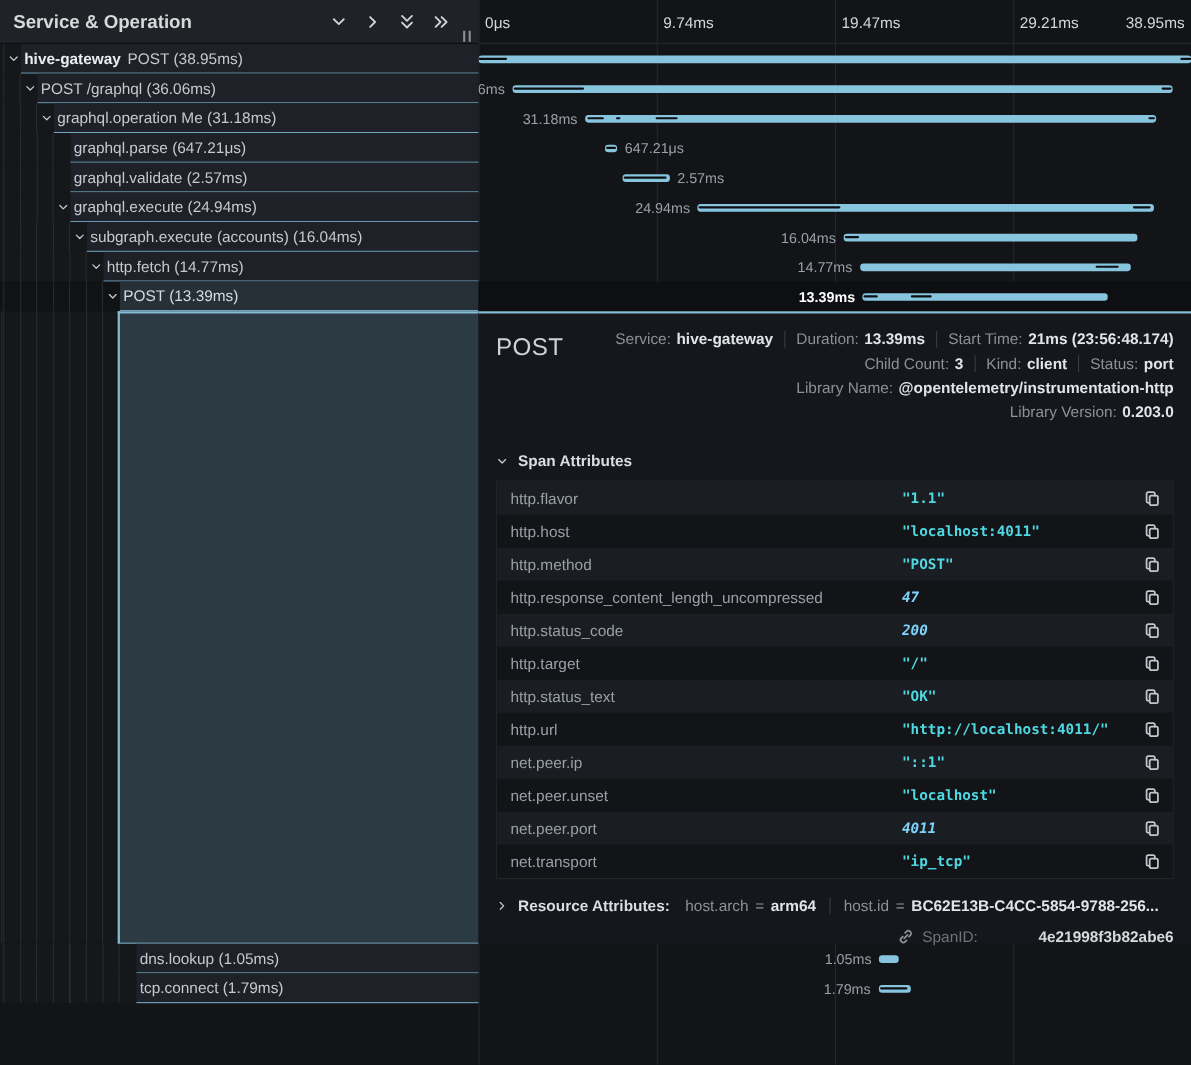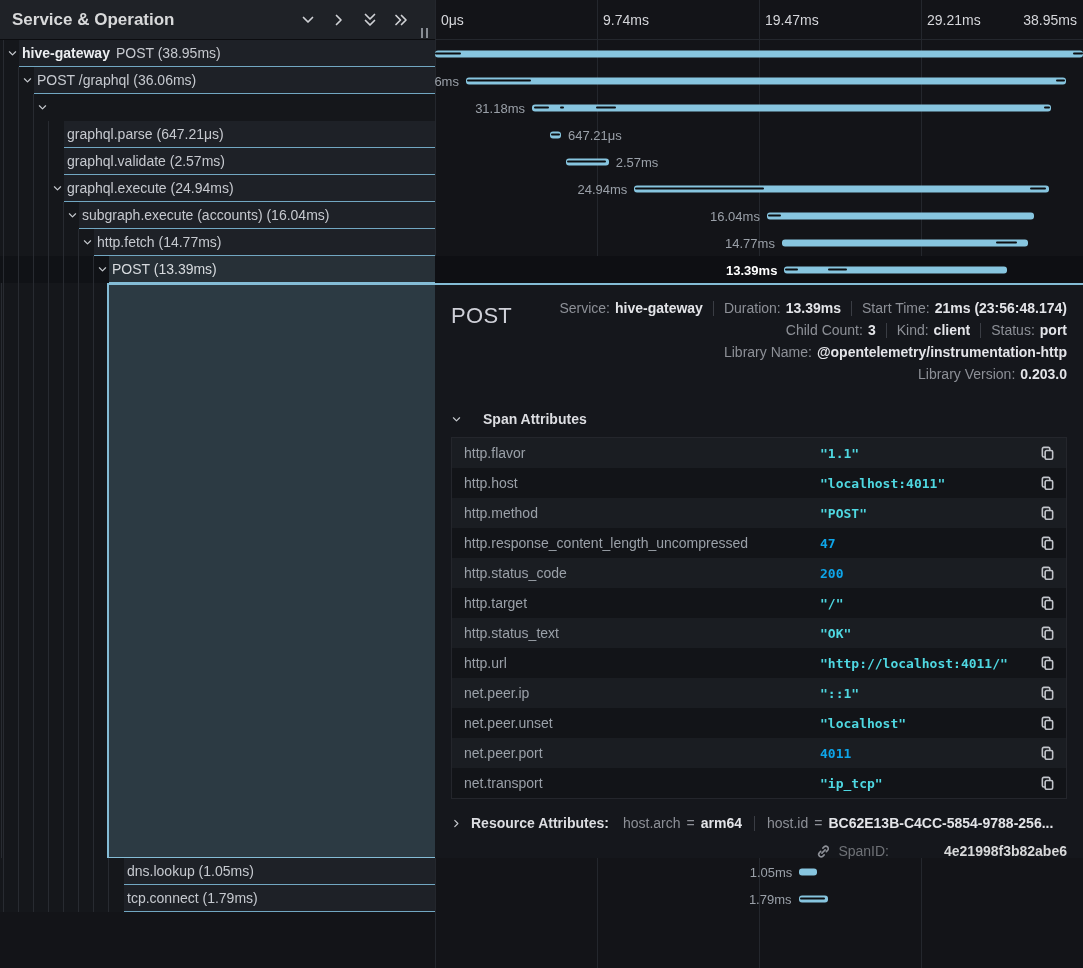--- a/index.html
+++ b/index.html
@@ -45,30 +45,30 @@
   .dgutter { width:107px; background:#15171b; background-image:repeating-linear-gradient(90deg,#282b31 0 1px,transparent 1px 15px); background-position:3px 0; }
   .dbackdrop { width:328px; background:#2c3a43; border-left:2px solid #84bcd6; border-top:2px solid #84bcd6; border-bottom:1px solid #84bcd6; }
   .dpanel { flex:1; background:#15171c; border-top:2px solid #84bcd6; padding:12px 16px 0 16px; }
   .dhead { display:flex; justify-content:space-between; }
   .dtitle { font-size:22px; color:#cfd0d8; padding-top:6px; letter-spacing:.3px; }
   .dmeta { display:flex; flex-direction:column; align-items:flex-end;text-align:right; }
   .mrow { display:flex; align-items:center; height:22px; font-size:14px; color:#8d9097; }
   .mkey { margin-right:5px; }
   .mval { color:#e3e4e8; font-weight:700; }
   .mdiv { width:1px; height:15px; background:#3a3d44; margin:0 10px; }
-  .attr-head { margin-top:24px; height:20px; display:flex; align-items:center; gap:21px; font-size:14px; font-weight:700; color:#dcdde1; cursor:pointer; }
+  .attr-head { margin-top:24px; height:20px; display:flex; align-items:center; gap:9px; font-size:14px; font-weight:700; color:#dcdde1; cursor:pointer; }
   .attr-head .chev-s { color:#c6c9ce; display:flex; }
   .attr-table { margin-top:8px; border:1px solid #24262c; }
   .arow { display:flex; align-items:center; height:30px; font-size:14px; }
   .arow:nth-child(odd) { background:#1a1d22; }
   .arow:nth-child(even) { background:#121418; }
   .akey { width:368px; padding-left:12px; color:#9aa0a8; white-space:nowrap; overflow:hidden; flex:0 0 auto; }
   .aval { flex:1; min-width:0; font-family:"DejaVu Sans Mono", monospace; font-size:13px; font-weight:700; white-space:nowrap; overflow:hidden; }
   .aval.string { color:#4fd8e2; }
-  .aval.number { color:#0ea5e9; }
+  .aval.number { color:#7dd3fc;font-style:italic; }
   .acopy { width:38px; display:flex; justify-content:center; color:#c2c5cb; cursor:pointer; flex:0 0 auto; }
   .resource { margin-top:13px; height:22px; display:flex; align-items:center; font-size:14px; color:#8d9097; cursor:pointer; }
   .res-chev { color:#c6c9ce; display:flex; margin-right:9px; }
   .res-title { font-weight:700; color:#dcdde1; margin-right:14px; }
   .rpair { display:flex; align-items:center; gap:6px; white-space:nowrap; }
   .rpair .rv { color:#e3e4e8; font-weight:700; }
   .rdiv { width:1px; height:15px; background:#3a3d44; margin:0 12px; }
   .spanid { margin-top:9px; display:flex; justify-content:flex-end; align-items:center; gap:7px; font-size:14px; color:#6f7277; }
   .spanid .sv { color:#d8d9da; font-weight:700;margin-left:48px; }
   .spanid .licon { color:#8d9097; display:flex; }
@@ -164,20 +164,23 @@
           <div class="blabel" style="right: calc(95.2246% + 7px);">36.06ms</div>
         </div>
       </div>
       <div class="srow">
         <div class="cell-l">
           <div class="gutter" style="width: 36px;"></div>
           <div class="chev">
             <svg width="11" height="11" viewBox="0 0 16 16" fill="none" stroke="currentColor" stroke-width="1.7" stroke-linecap="round" stroke-linejoin="round">
               <polyline points="3.5,5.5 8,10 12.5,5.5"></polyline>
             </svg>
+          </div>
+          <div class="names">
+            <span>graphql.operation Me (31.18ms)</span>
           </div>
         </div>
         <div class="cell-r">
           <div class="bar" style="left: 14.9679%; width: 80.0513%; background: rgb(135, 197, 223);">
             <div class="mk" style="left: 0.384862%; width: 2.88647%;"></div>
             <div class="mk" style="left: 5.356%; width: 0.898012%;"></div>
             <div class="mk" style="left: 12.4118%; width: 3.84862%;"></div>
             <div class="mk" style="left: 98.6851%; width: 1.12251%;"></div>
           </div>
           <div class="blabel" style="right: calc(85.0321% + 7px);">31.18ms</div>

